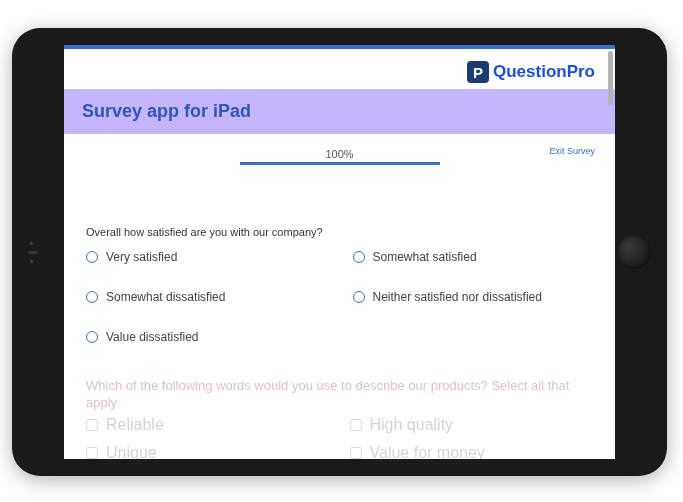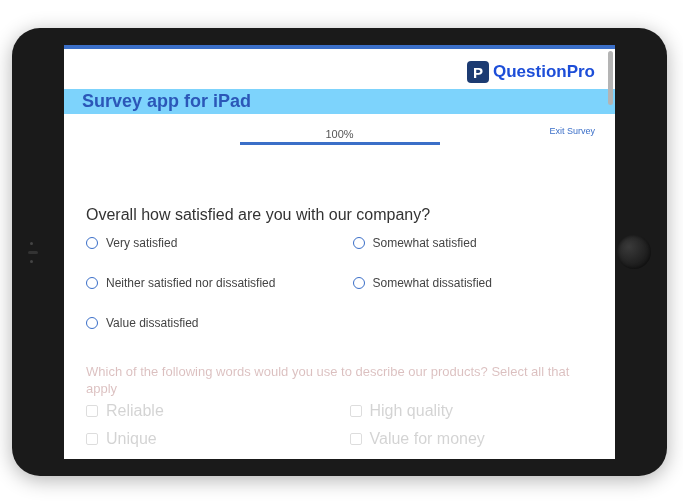--- a/index.html
+++ b/index.html
@@ -98,22 +98,22 @@
     align-items: center;
     justify-content: center;
   }
   .logo-text {
     font-size: 17px;
     font-weight: 600;
     color: #1d4ed8;
     font-family: Liberation Sans, sans-serif;
   }
   .title-bar {
-    background: #7dd3fc;
-    padding: 2px 18px;
+    background: #c4b5fd;
+    padding: 12px 18px;
   }
   .title-bar h1 {
     font-size: 18px;
     font-weight: bold;
     color: #2b57b8;
   }
   .progress-row {
     position: relative;
     padding: 14px 18px 6px 18px;
   }
@@ -137,21 +137,21 @@
     right: 20px;
     top: 12px;
     font-size: 9px;
     color: #3b6fc8;
     cursor: pointer;
   }
   .content {
     padding: 55px 22px 0 22px;
   }
   .question {
-    font-size: 16px;
+    font-size: 11px;
     color: #333;
     margin-bottom: 12px;
   }
   .options {
     display: grid;
     grid-template-columns: 1fr 1fr;
     row-gap: 10px;
     column-gap: 20px;
     gap: 26px;
   }
@@ -242,25 +242,25 @@
           <div class="opt">
             <div class="radio"></div>
             <span>Very satisfied</span>
           </div>
           <div class="opt">
             <div class="radio"></div>
             <span>Somewhat satisfied</span>
           </div>
           <div class="opt">
             <div class="radio"></div>
+            <span>Somewhat dissatisfied</span>
+          </div>
+          <div class="opt">
+            <div class="radio"></div>
             <span>Neither satisfied nor dissatisfied</span>
-          </div>
-          <div class="opt">
-            <div class="radio"></div>
-            <span>Somewhat dissatisfied</span>
           </div>
           <div class="opt">
             <div class="radio"></div>
             <span>Value dissatisfied</span>
           </div>
         </div>
       </div>
 
       <div class="faded-section">
         <div class="faded-question">Which of the following words would you use to describe our products? Select all that apply</div>

